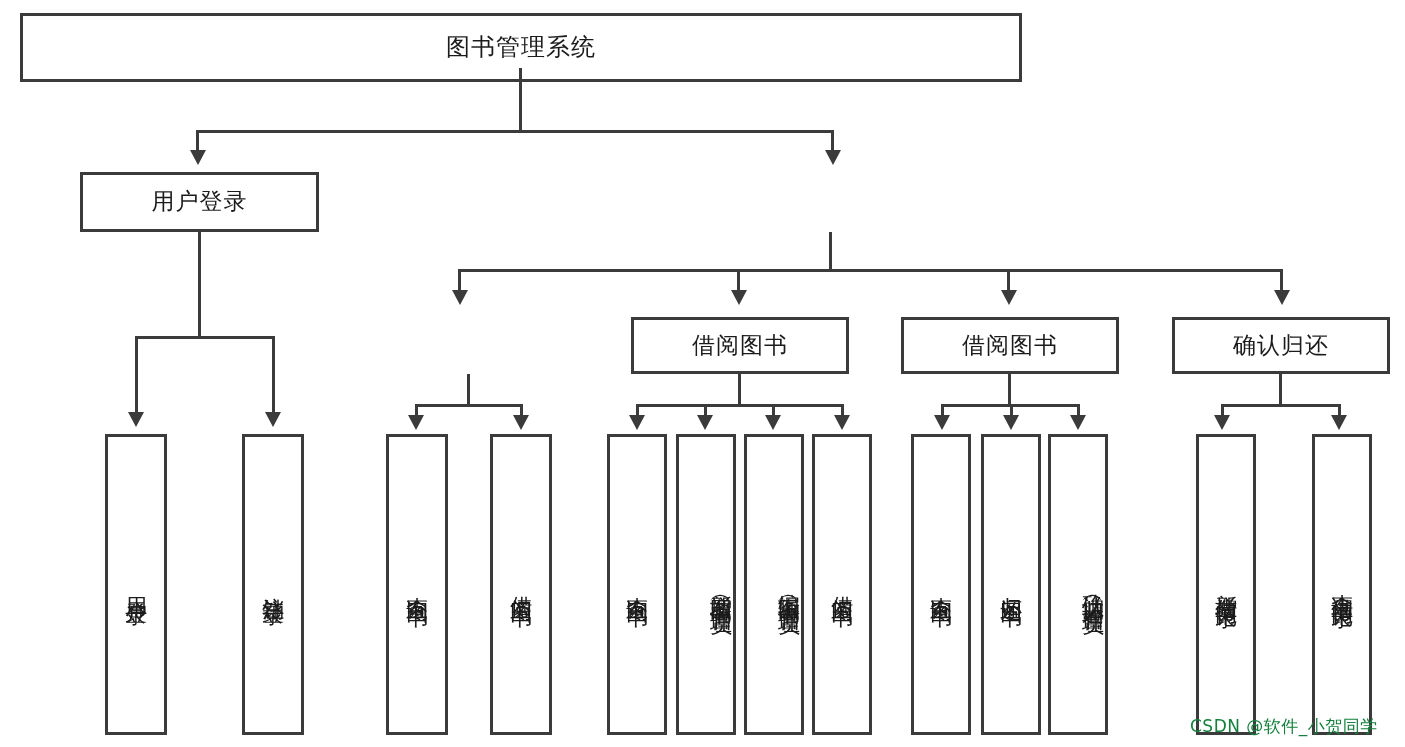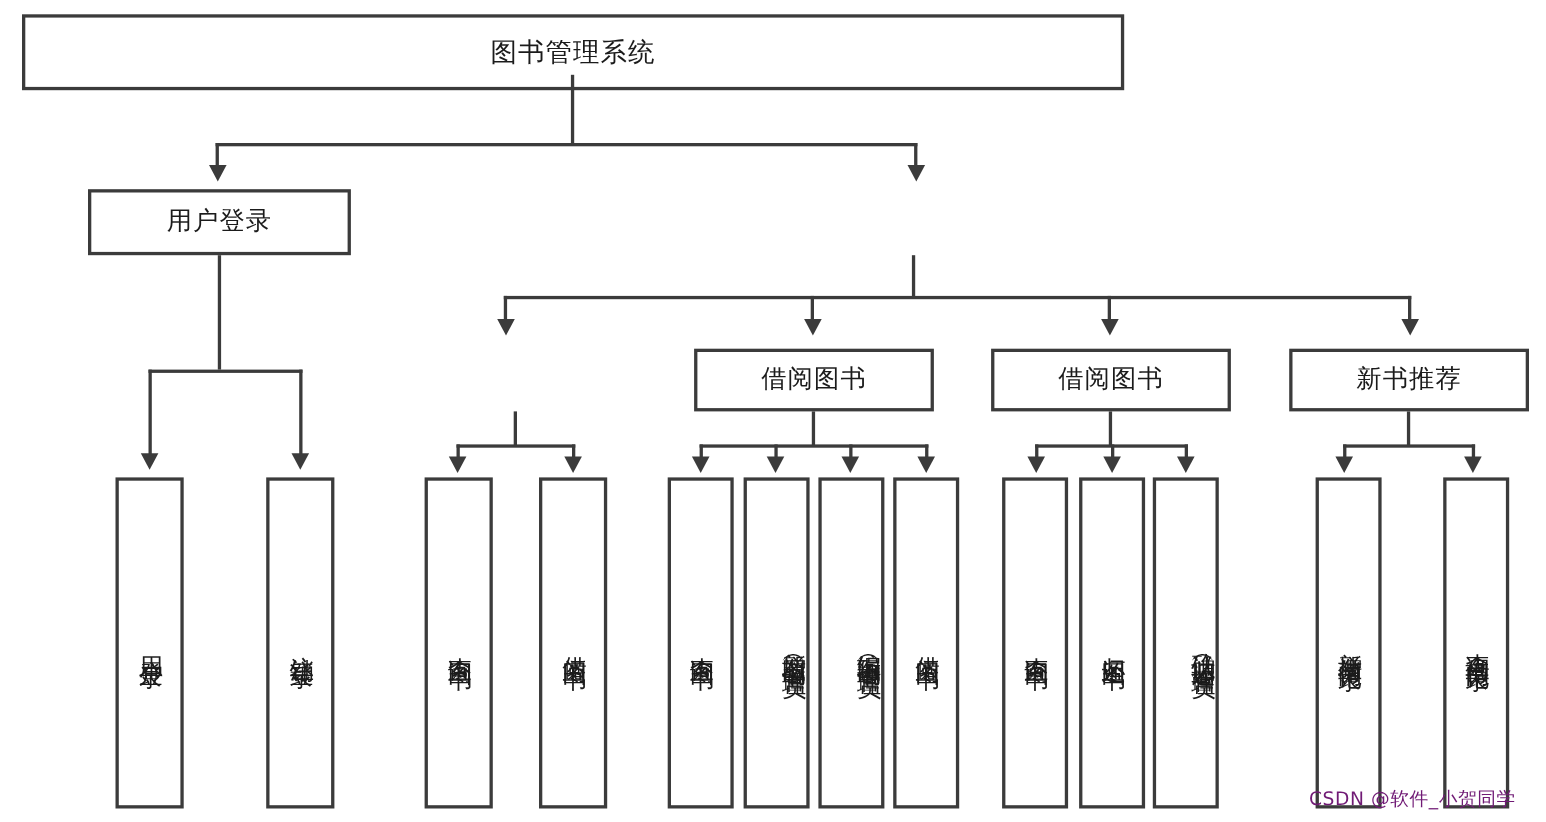--- a/index.html
+++ b/index.html
@@ -50,21 +50,21 @@
     position: absolute;
     width: 0; height: 0;
     border-left: 8px solid transparent;
     border-right: 8px solid transparent;
     border-top: 15px solid #3b3b3b;
   }
   
   #watermark {
     position: absolute;
     font-size: 17px;
-    color: #701a75;
+    color: #15803d;
     white-space: nowrap;
     letter-spacing: 0.5px;
   }
 </style>
 </head>
 <body>
 
 <div id="canvas">
 
   <div class="node h root" style="left:20px; top:13px; width:1002px; height:69px;">图书管理系统</div>
@@ -91,21 +91,21 @@
   <div class="ln vline" style="left:737px; top:269px; height:23px;"></div>
   <div class="ln vline" style="left:1007px; top:269px; height:23px;"></div>
   <div class="ln vline" style="left:1280px; top:269px; height:23px;"></div>
   <div class="arrow" style="left:452px; top:290px;"></div>
   <div class="arrow" style="left:731px; top:290px;"></div>
   <div class="arrow" style="left:1001px; top:290px;"></div>
   <div class="arrow" style="left:1274px; top:290px;"></div>
 
   <div class="node h" style="left:631px; top:317px; width:218px; height:57px;">借阅图书</div>
   <div class="node h" style="left:901px; top:317px; width:218px; height:57px;">借阅图书</div>
-  <div class="node h" style="left:1172px; top:317px; width:218px; height:57px;">新书推荐</div>
+  <div class="node h" style="left:1172px; top:317px; width:218px; height:57px;">确认归还</div>
 
   <div class="ln vline" style="left:467px; top:374px; height:32px;"></div>
   <div class="ln hline" style="left:415px; top:404px; width:108px;"></div>
   <div class="ln vline" style="left:415px; top:404px; height:14px;"></div>
   <div class="ln vline" style="left:520px; top:404px; height:14px;"></div>
   <div class="arrow" style="left:408px; top:415px;"></div>
   <div class="arrow" style="left:513px; top:415px;"></div>
 
   <div class="ln vline" style="left:738px; top:374px; height:32px;"></div>
   <div class="ln hline" style="left:636px; top:404px; width:208px;"></div>

